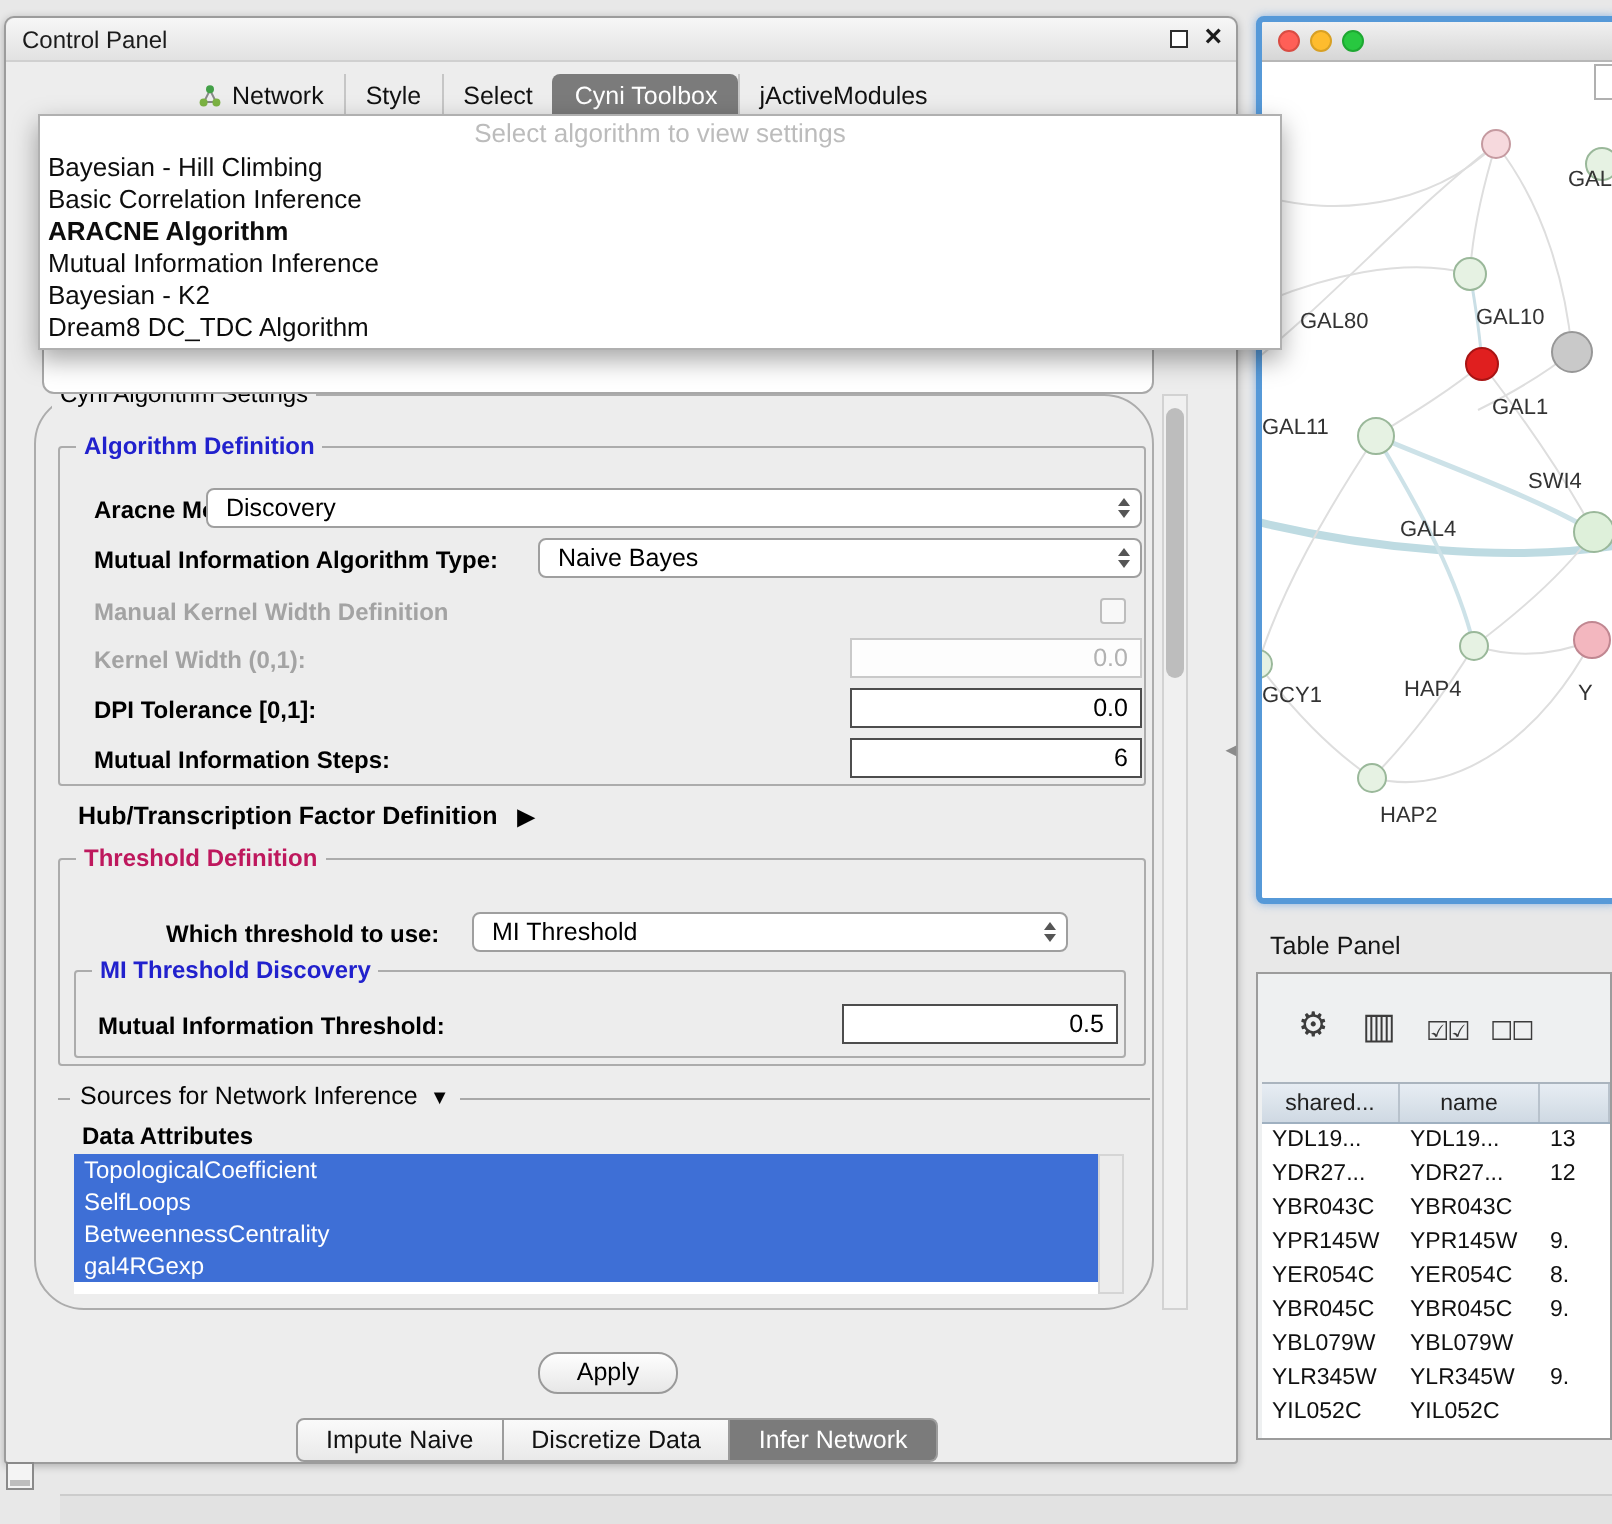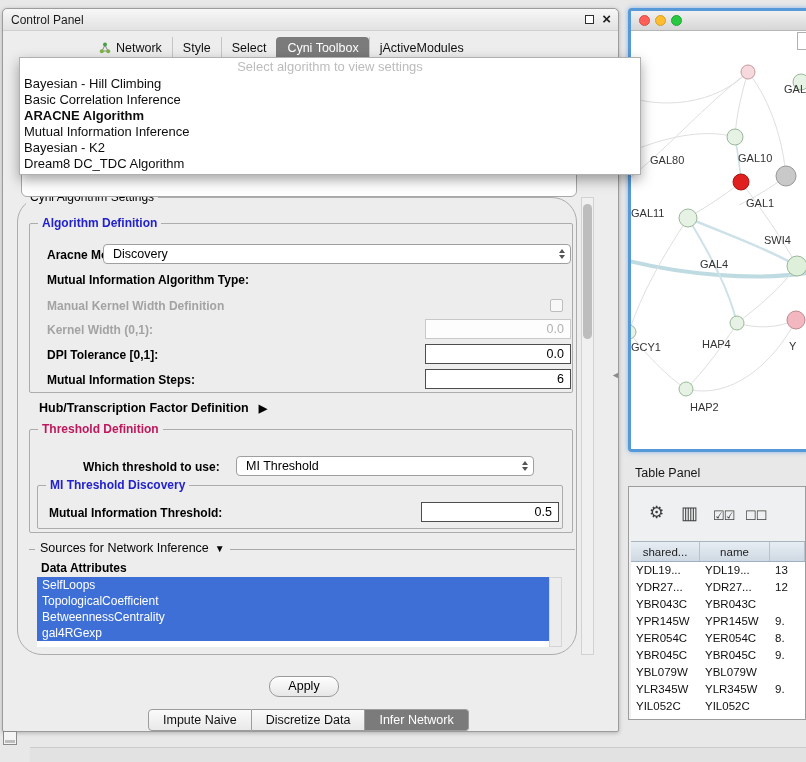--- a/index.html
+++ b/index.html
@@ -202,20 +202,27 @@
     <span class="lbl" style="left:44px; top:238px;">Aracne Mode:</span>
     <div class="combo" style="left:100px; top:235px; width:468px;">
       <span>Discovery</span>
       <span class="combo-arrows">
           <span class="tri-up"></span>
           <span class="tri-down"></span>
         </span>
     </div>
 
     <span class="lbl" style="left:44px; top:263px;">Mutual Information Algorithm Type:</span>
+    <div class="combo" style="left:266px; top:260px; width:302px;">
+      <span>Naive Bayes</span>
+      <span class="combo-arrows">
+          <span class="tri-up"></span>
+          <span class="tri-down"></span>
+        </span>
+    </div>
 
     <span class="lbl disabled" style="left:44px; top:289px;">Manual Kernel Width Definition</span>
     <span class="checkbox" style="left:547px; top:290px;"></span>
 
     <span class="lbl disabled" style="left:44px; top:313px;">Kernel Width (0,1):</span>
     <div class="field disabled" style="left:422px; top:310px; width:146px;">0.0</div>
 
     <span class="lbl" style="left:44px; top:338px;">DPI Tolerance [0,1]:</span>
     <div class="field" style="left:422px; top:335px; width:146px;">0.0</div>
 
@@ -244,22 +251,22 @@
     </div>
     <span class="lbl" style="left:46px; top:496px;">Mutual Information Threshold:</span>
     <div class="field" style="left:418px; top:493px; width:138px;">0.5</div>
 
     <div class="sources-line"></div>
     <div class="sources-title">
       <span>Sources for Network Inference</span><span class="col">▼</span>
     </div>
     <span class="dataattr-lbl">Data Attributes</span>
     <div class="attr-list">
+        <div class="attr-item">TopologicalCoefficient</div>
         <div class="attr-item">SelfLoops</div>
-        <div class="attr-item">TopologicalCoefficient</div>
         <div class="attr-item">BetweennessCentrality</div>
         <div class="attr-item">gal4RGexp</div>
       </div>
     <div class="list-scroll"></div>
 
     <div class="apply-btn">Apply</div>
 
     <div class="seg">
         <div class="seg-item">Impute Naive</div>
         <div class="seg-item">Discretize Data</div>

